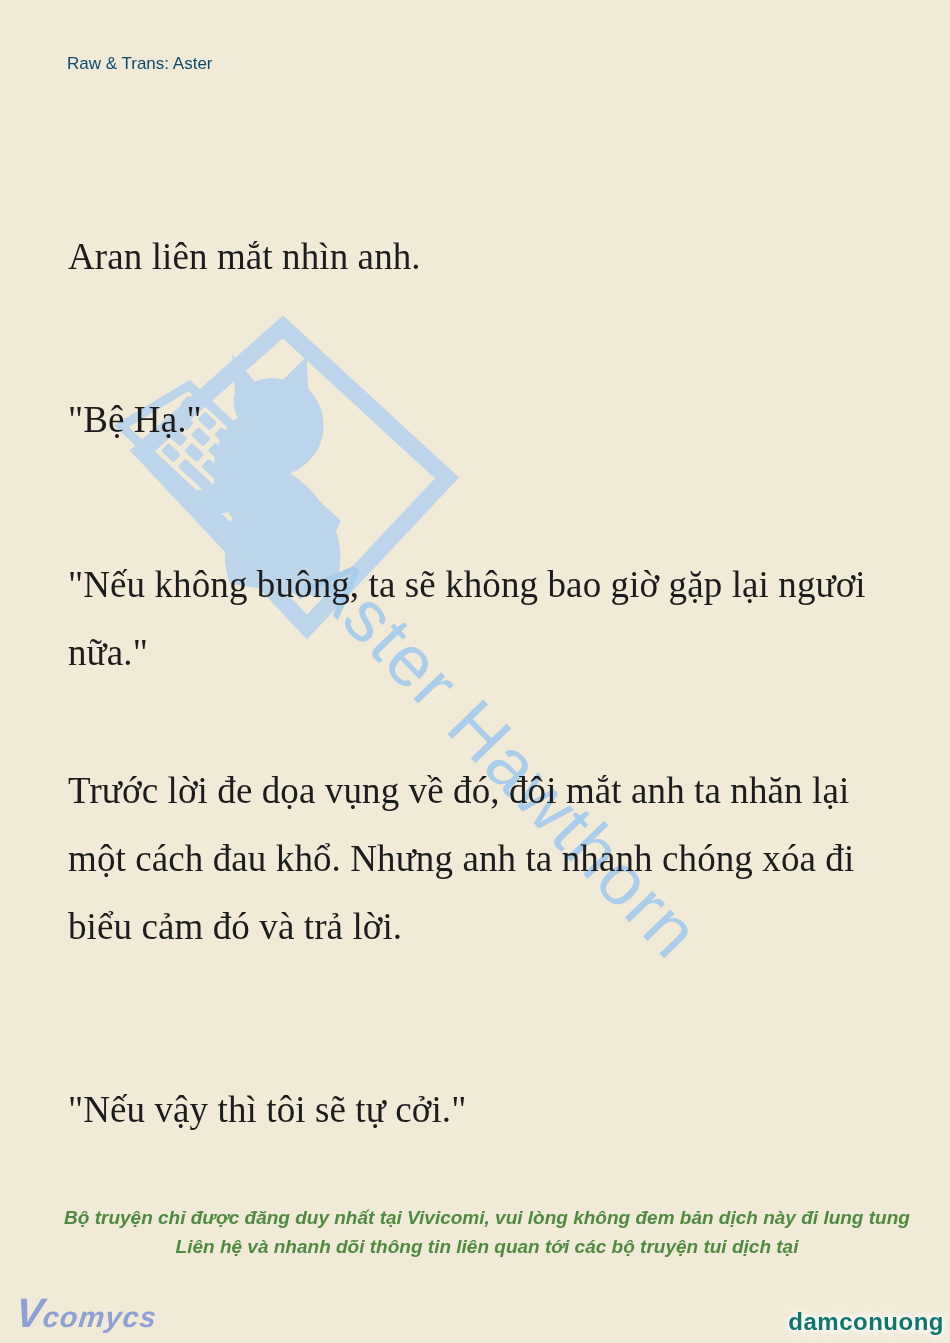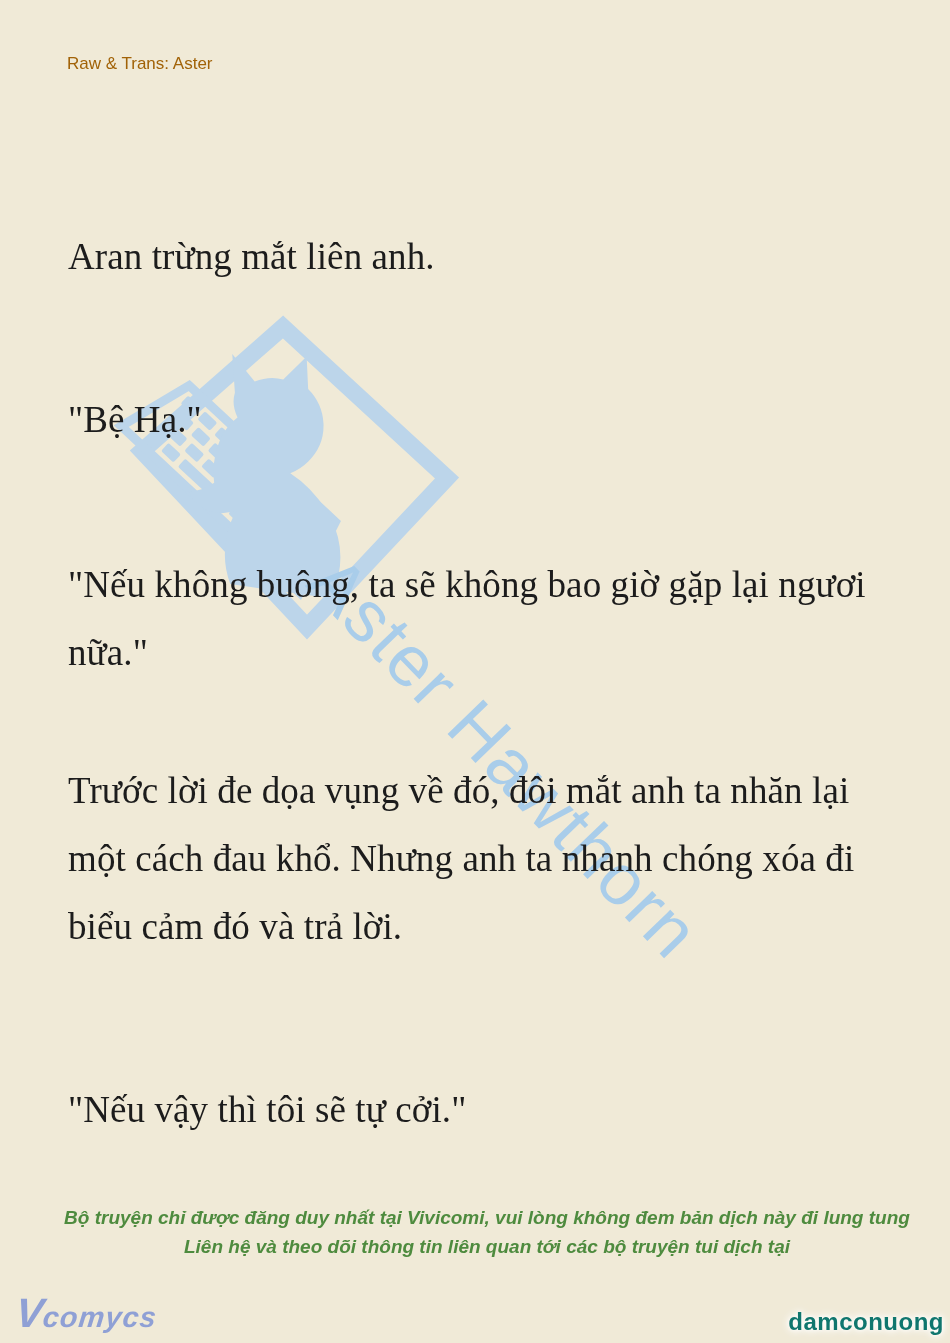--- a/index.html
+++ b/index.html
@@ -7,21 +7,21 @@
     width: 950px; height: 1343px;
     background: #f0ead7;
     position: relative;
     overflow: hidden;
     color: #1c1c1c;
     font-family: "Liberation Serif", serif;
   }
   .credit {
     position: absolute; left: 67px; top: 54px;
     font-family: "Liberation Sans", sans-serif;
-    font-size: 17px; color: #a16207; z-index: 3;
+    font-size: 17px; color: #0c4a6e; z-index: 3;
   }
   .para {
     position: absolute; left: 68px; right: 60px;
     font-size: 37px; line-height: 68px;
     z-index: 2; letter-spacing: 0.1px;
   }
   #p1 { top: 186px; }
   #p2 { top: 349px; }
   #p3 { top: 514px; }
   #p4 { top: 720px; }
@@ -112,29 +112,29 @@
              Q228,76 232,96 Q236,118 222,136 Q216,144 206,150
              Q232,162 252,188 Q270,214 268,244 Q267,260 258,268
              L162,268 Q150,246 152,220 Q153,206 158,194
              Q144,202 128,198 Q114,194 108,182
              Q122,180 132,170 Q126,148 132,126
              Q136,112 146,102 Q138,90 140,78 Z"></path>
   </svg>
 
   <div class="wm-text">Aster Hawthorn</div>
 
-  <p class="para" id="p1">Aran trừng mắt liên anh.</p>
+  <p class="para" id="p1">Aran liên mắt nhìn anh.</p>
   <p class="para" id="p2">"Bệ Hạ."</p>
   <p class="para" id="p3">"Nếu không buông, ta sẽ không bao giờ gặp lại ngươi nữa."</p>
   <p class="para" id="p4">Trước lời đe dọa vụng về đó, đôi mắt anh ta nhăn lại một cách đau khổ. Nhưng anh ta nhanh chóng xóa đi biểu cảm đó và trả lời.</p>
   <p class="para" id="p5">"Nếu vậy thì tôi sẽ tự cởi."</p>
 
   <div class="footer-note">
     <span class="line">Bộ truyện chỉ được đăng duy nhất tại Vivicomi, vui lòng không đem bản dịch này đi lung tung</span>
-    <span class="line">Liên hệ và theo dõi thông tin liên quan tới các bộ truyện tui dịch tại</span>
+    <span class="line">Liên hệ và nhanh dõi thông tin liên quan tới các bộ truyện tui dịch tại</span>
   </div>
 
   <div class="vlogo">
     <span class="v">V</span><span class="rest">comycs</span>
   </div>
 
   <div class="corner-tag">damconuong</div>
 
 </div>
 

